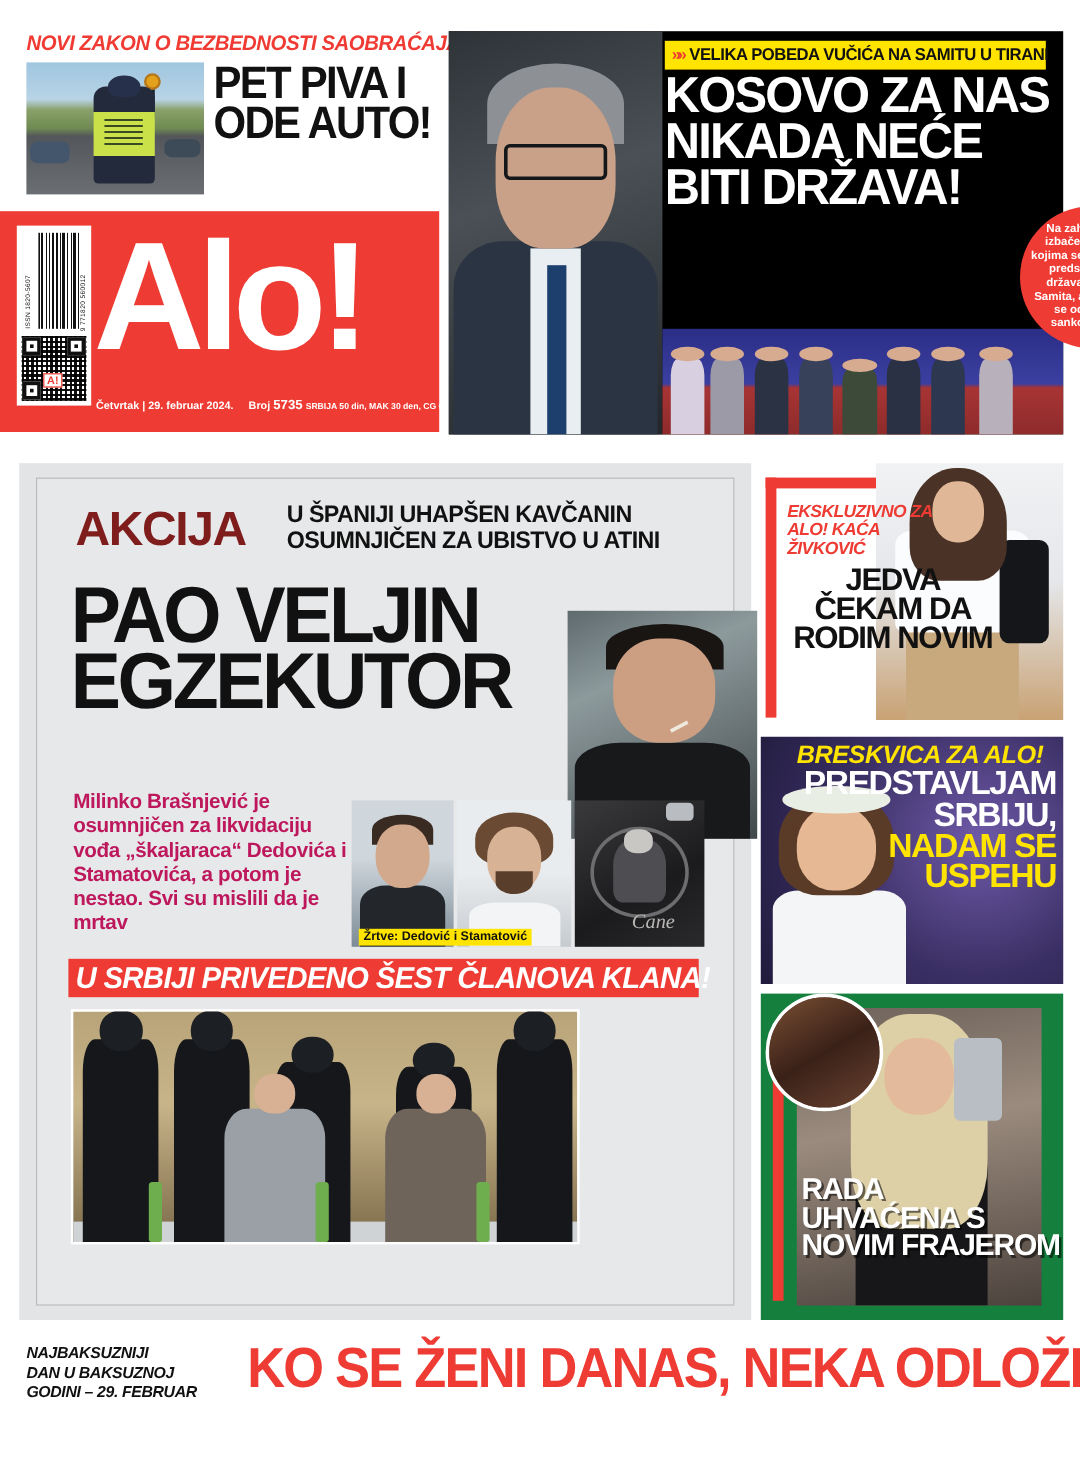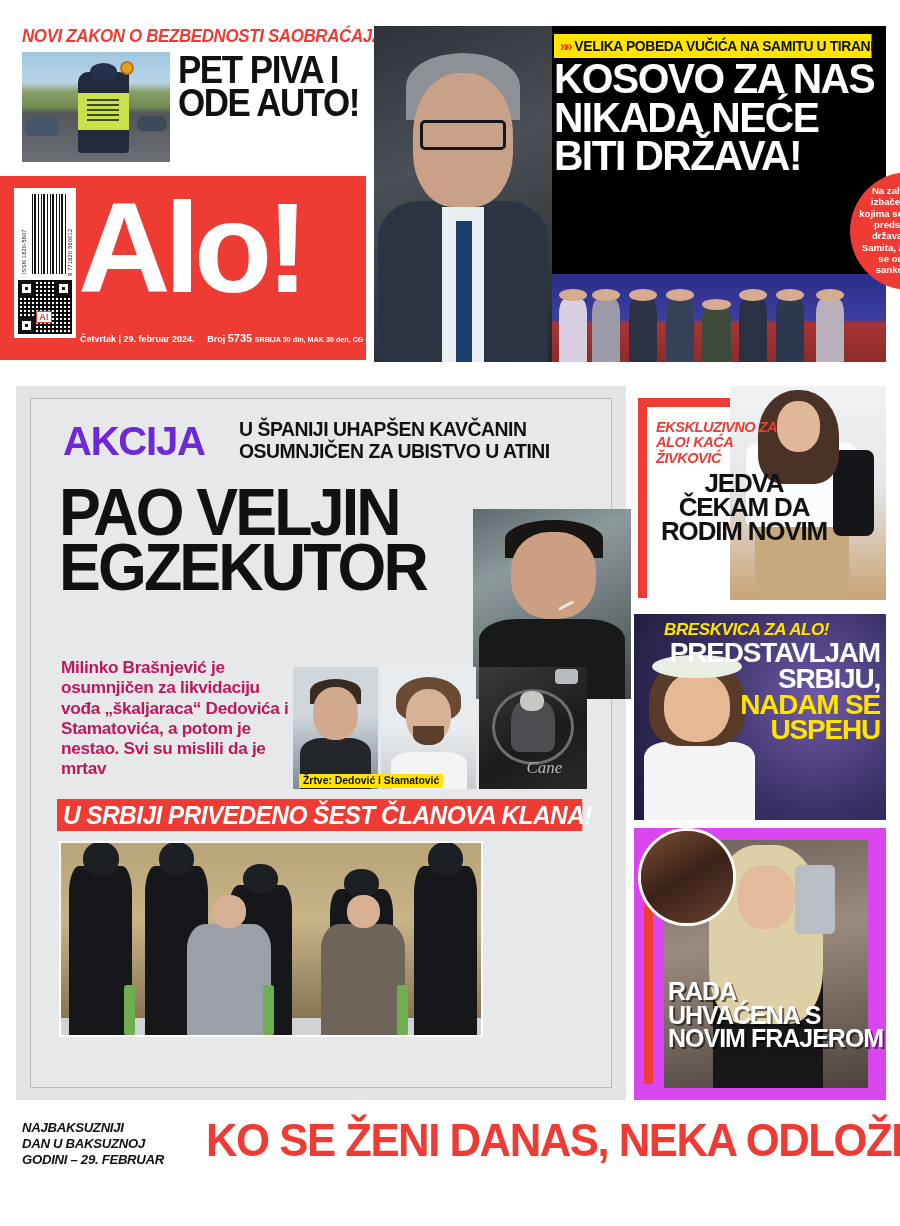--- a/index.html
+++ b/index.html
@@ -92,21 +92,21 @@
   }
   #tr-group { left:178px; top:248px; width:334px; height:88px; }
 
   
   #main { position:absolute; left:16px; top:386px; width:610px; height:714px;
           background:#e3e4e6; }
   #main-inner { position:absolute; left:14px; top:12px; width:582px; height:690px;
           background:#e7e8ea; border:1px solid #b9bbbe; }
   #ms-akcija {
     position:absolute; left:32px; top:22px;
-    color:#6d28d9; font-weight:900; font-size:40px; line-height:40px;
+    color:#7f1d1d; font-weight:900; font-size:40px; line-height:40px;
     letter-spacing:-1.2px;
   }
   #ms-sub {
     position:absolute; left:208px; top:20px; width:360px;
     color:#111; font-weight:900; font-size:20px; line-height:1.08;
     letter-spacing:-0.5px;
     transform: scaleX(0.97); transform-origin:left top;
   }
   #ms-sub span { display:block; white-space:nowrap; }
   #ms-head {
@@ -164,33 +164,33 @@
     letter-spacing:-1.2px;
     text-align:center;
   }
   #s1-head span { display:block; white-space:nowrap; }
 
   
   #s2 { position:absolute; left:0; top:228px; width:252px; height:206px; background:#2a2550; overflow:hidden; }
   #s2-photo { left:0; top:0; width:252px; height:206px; }
   #s2-kick {
     position:absolute; left:30px; top:6px; width:220px; z-index:3;
-    color:#ffe400; font-weight:900; font-style:italic; font-size:17px;
+    color:#ffe400; font-weight:900; font-style:italic; font-size:21px;
     line-height:20px; letter-spacing:-0.4px; white-space:nowrap;
   }
   #s2-head {
     position:absolute; left:10px; top:26px; width:236px; z-index:3;
     font-weight:900; font-size:28px; line-height:0.92; letter-spacing:-1.2px;
     text-align:right; color:#fff;
   }
   #s2-head span { display:block; white-space:nowrap; }
   #s2-head .y { color:#ffe400; }
 
   
-  #s3 { position:absolute; left:0; top:442px; width:252px; height:272px; background:#d946ef; }
+  #s3 { position:absolute; left:0; top:442px; width:252px; height:272px; background:#15803d; }
   #s3-bar { position:absolute; left:10px; top:44px; width:9px; height:212px; background:#ee3b33; }
   #s3-photo { left:30px; top:12px; width:204px; height:248px; }
   #s3-circle {
     position:absolute; left:4px; top:0px; width:98px; height:98px; border-radius:50%;
     overflow:hidden; border:3px solid #fff; z-index:4; background:#6b4a3a;
   }
   #s3-head {
     position:absolute; left:34px; top:152px; width:220px; z-index:5;
     color:#fff; font-weight:900; font-size:25px; line-height:0.94;
     letter-spacing:-1px;

